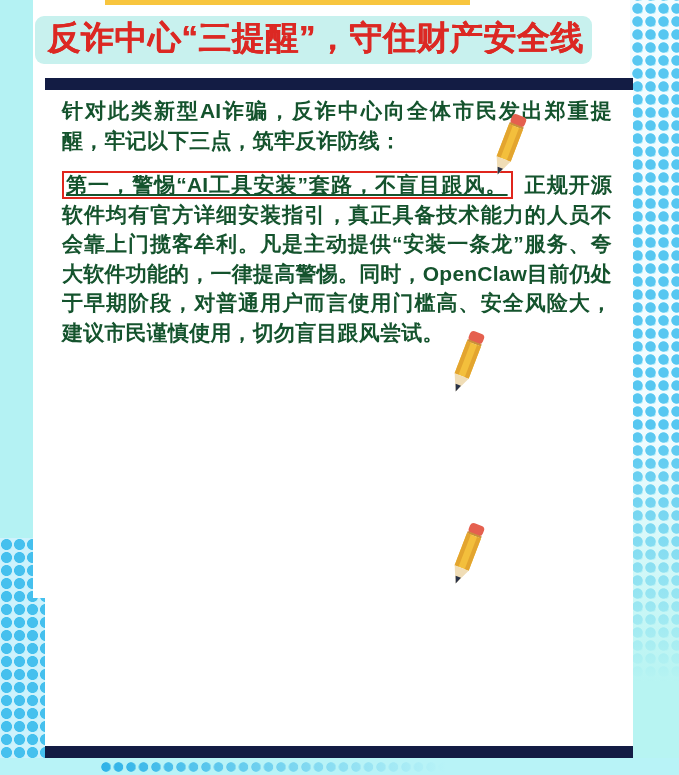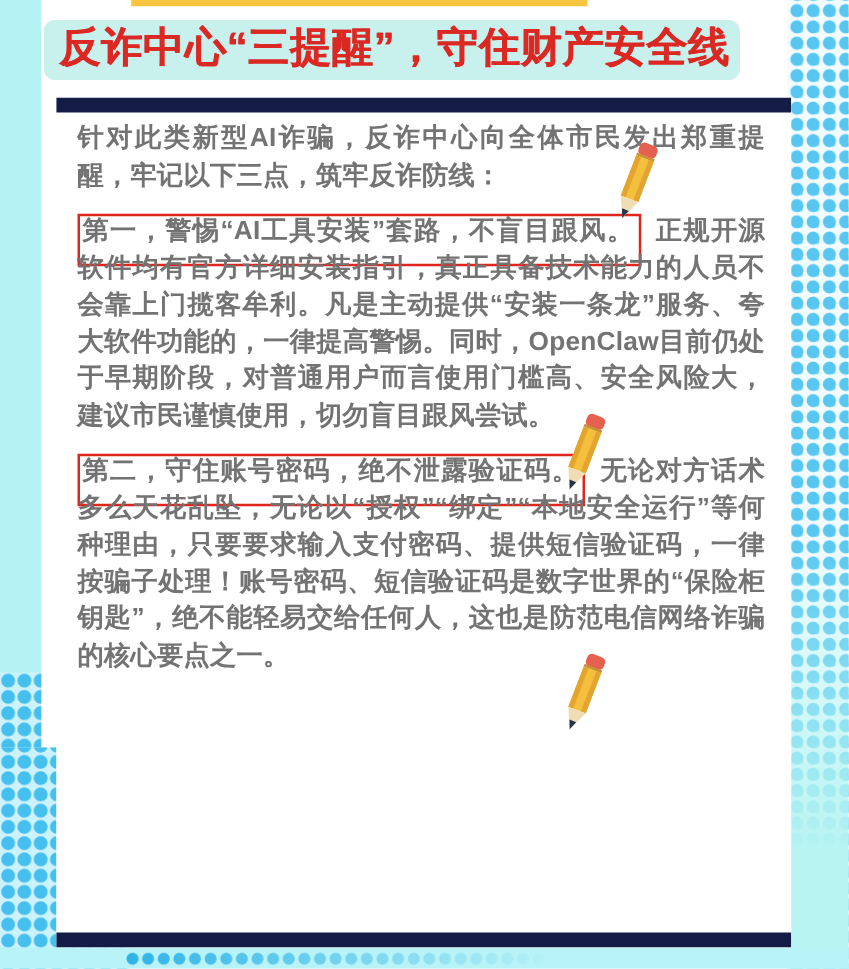--- a/index.html
+++ b/index.html
@@ -72,32 +72,33 @@
     position:absolute;left:45px;top:78px;width:588px;height:680px;
     background:#ffffff;overflow:hidden;
   }
   .card-bar{position:absolute;left:0;width:100%;height:12px;background:#131c44;}
   .card-bar.top{top:0;}
   .card-bar.bottom{bottom:0;}
   .card-body{
     position:absolute;left:0;right:0;top:12px;bottom:12px;
     padding:6px 21px 0 17px;
     overflow:hidden;
-    color:#737373;
+    color:#14532d;
     font-size:21px;line-height:29.5px;font-weight:700;
     text-align:justify;
     letter-spacing:0.2px;
   }
   .card-body p{margin:0 0 15px 0;}
   .card-body p:last-child{margin-bottom:0;}
   .hl{
     display:inline;
     border:2.5px solid #e0251c;
-    padding:0 3px 15px 2px;
+    padding:0 3px 1px 2px;
     margin-right:12px;
+    text-decoration:underline;
   }
 
   
   .pencil{position:absolute;width:40px;height:66px;}
   .pencil svg{width:100%;height:100%;transform:rotate(21deg);}
   .pencil.p1{left:489px;top:112px;}
   .pencil.p2{left:447px;top:329px;}
   .pencil.p3{left:447px;top:521px;}
 </style>
 </head>
@@ -118,23 +119,20 @@
   <h1 class="title-wrap">
     <span class="title-pill">反诈中心“三提醒”，守住财产安全线</span>
   </h1>
 
   <div class="card">
     <div class="card-bar top"></div>
     <div class="card-body">
       <p>针对此类新型AI诈骗，反诈中心向全体市民发出郑重提醒，牢记以下三点，筑牢反诈防线：</p>
       <p>
         <span class="hl">第一，警惕“AI工具安装”套路，不盲目跟风。</span><span>正规开源软件均有官方详细安装指引，真正具备技术能力的人员不会靠上门揽客牟利。凡是主动提供“安装一条龙”服务、夸大软件功能的，一律提高警惕。同时，OpenClaw目前仍处于早期阶段，对普通用户而言使用门槛高、安全风险大，建议市民谨慎使用，切勿盲目跟风尝试。</span>
-      </p>
-      <p>
-        <span class="hl">第二，守住账号密码，绝不泄露验证码。</span><span>无论对方话术多么天花乱坠，无论以“授权”“绑定”“本地安全运行”等何种理由，只要要求输入支付密码、提供短信验证码，一律按骗子处理！账号密码、短信验证码是数字世界的“保险柜钥匙”，绝不能轻易交给任何人，这也是防范电信网络诈骗的核心要点之一。</span>
       </p>
     </div>
     <div class="card-bar bottom"></div>
   </div>
 
   <div class="pencil p1">
     <svg viewBox="0 0 24 44" xmlns="http://www.w3.org/2000/svg">
       <rect x="7" y="1" width="10" height="7" rx="2.5" fill="#e5604f"></rect>
       <rect x="7" y="7.5" width="10" height="1.6" fill="#c9903a"></rect>
       <rect x="7" y="9" width="10" height="23" fill="#f3bf3c"></rect>

